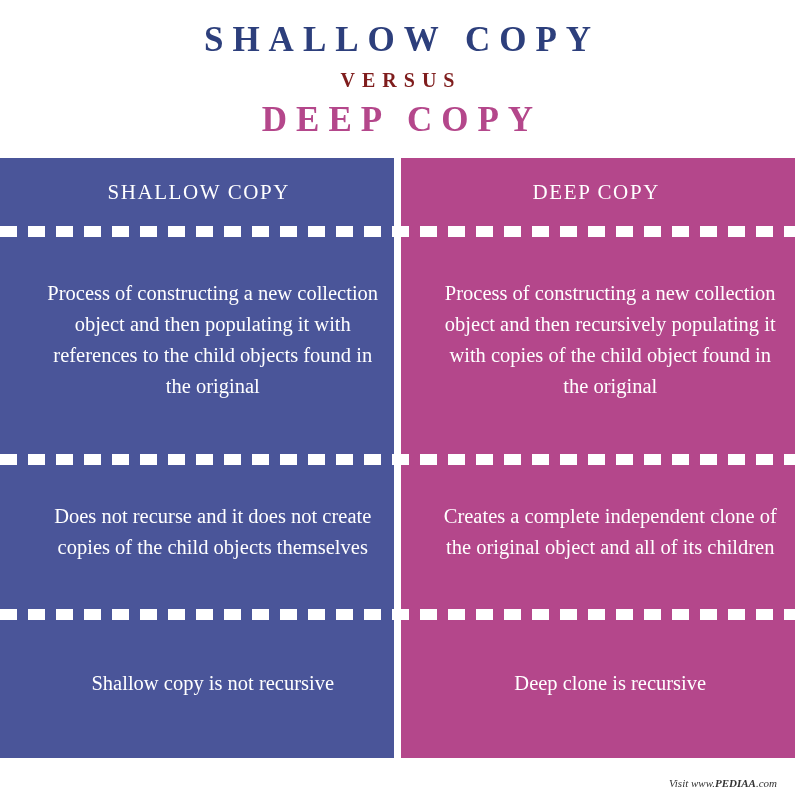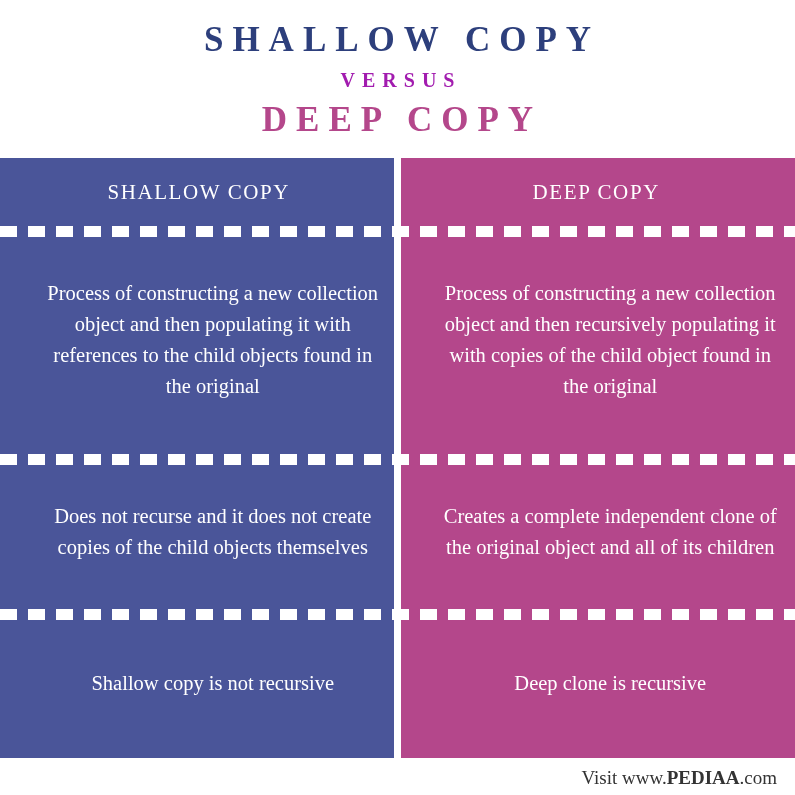--- a/index.html
+++ b/index.html
@@ -30,21 +30,21 @@
     letter-spacing: 9px;
     color: #2d3f7c;
     font-weight: bold;
     line-height: 1.25;
     text-indent: 9px;
   }
   .title-versus {
     font-family: "Liberation Serif", serif;
     font-size: 20px;
     letter-spacing: 7px;
-    color: #a21caf;
+    color: #7f1d1d;
     font-weight: bold;
     line-height: 1.8;
     text-indent: 7px;
   }
   .title-second {
     font-family: "Liberation Serif", serif;
     font-size: 35px;
     letter-spacing: 9px;
     color: #b4478b;
     font-weight: bold;
@@ -116,23 +116,24 @@
       transparent 17px, transparent 28px
     );
   }
   .d1 { top: 226px; }
   .d2 { top: 454px; }
   .d3 { top: 609px; }
   .footer {
     position: absolute;
     right: 18px;
     bottom: 6px;
-    font-size: 19px;
+    font-size: 11px;
     color: #333333;
     font-family: "Liberation Serif", serif;
+    font-style: italic;
   }
   .footer b { font-weight: bold; }
 </style>
 </head>
 <body>
 
 <div class="page">
 
   <div class="header">
     <div class="title-main">SHALLOW COPY</div>

